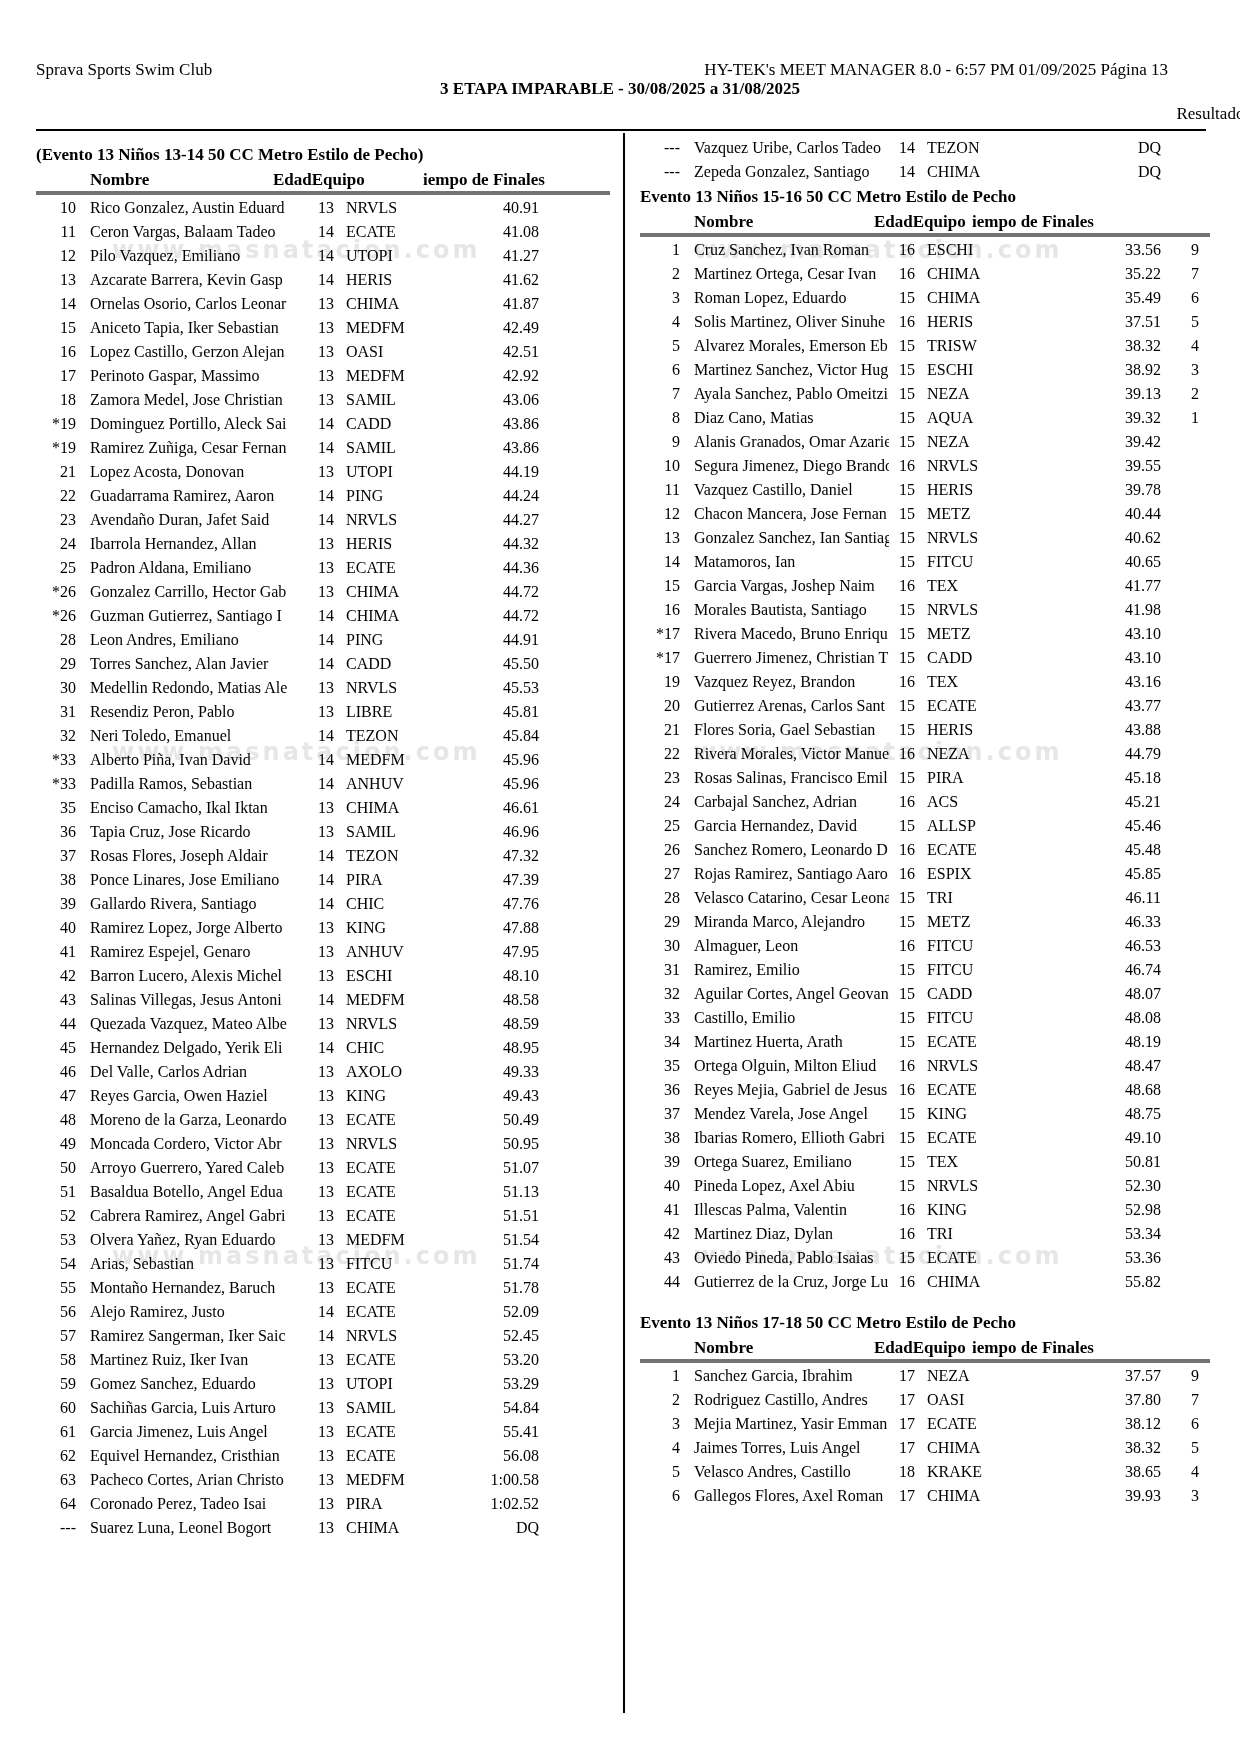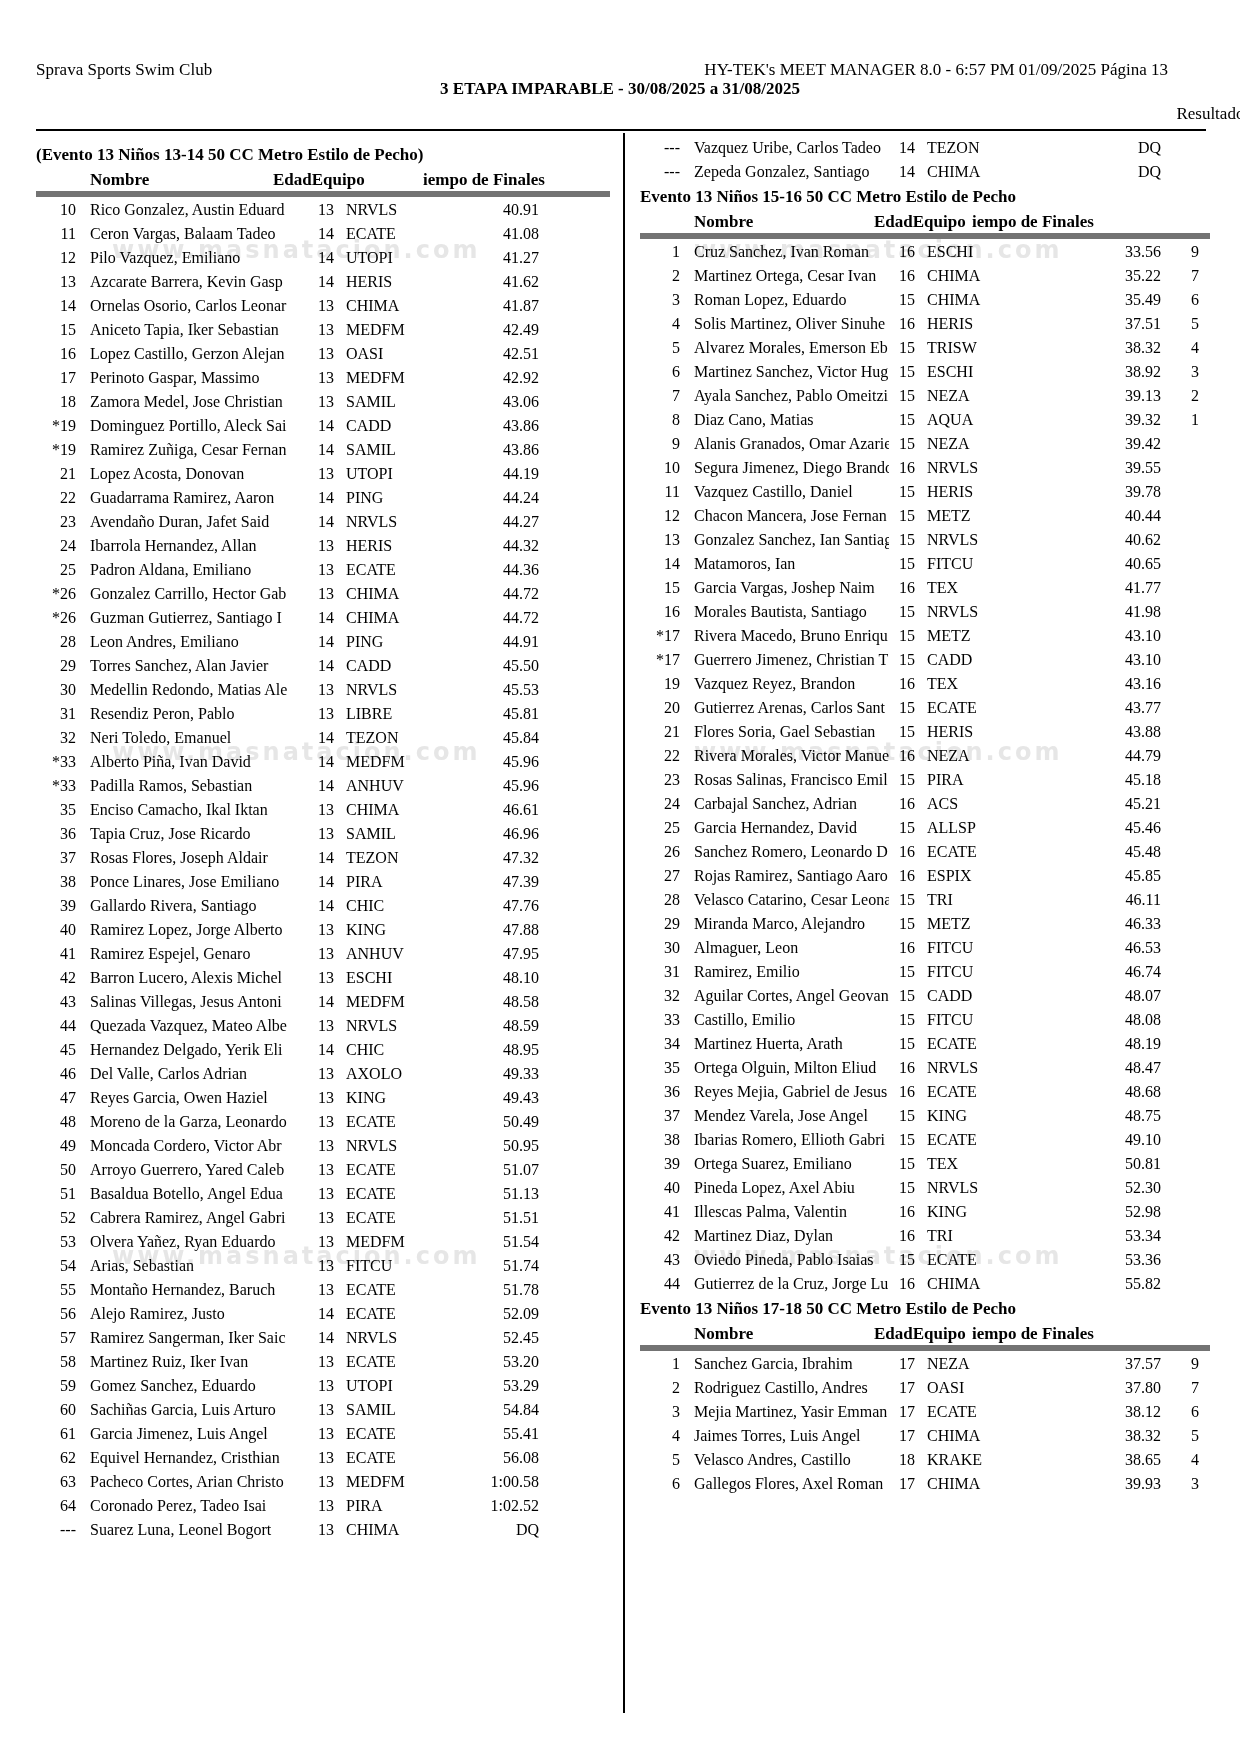--- a/index.html
+++ b/index.html
@@ -10,41 +10,41 @@
   .topbar{position:absolute;top:60px;left:36px;width:1132px;display:flex;justify-content:space-between;font-size:17px;}
   .meet-title{position:absolute;top:79px;left:0;width:100%;text-align:center;font-weight:bold;font-size:17px;}
   .results-label{position:absolute;top:104px;left:11px;width:100%;text-align:right;font-weight:normal;font-size:17px;}
   .top-rule{position:absolute;top:129px;left:36px;width:1170px;height:0;border-top:2px solid #000;}
   .divider{position:absolute;top:133px;left:623px;width:2px;height:1580px;background:#000;}
   .col{position:absolute;top:133px;}
   .col-left{left:36px;width:574px;}
   .col-right{left:640px;width:570px;}
   .event-title{font-weight:bold;font-size:17px;height:26px;line-height:26px;white-space:nowrap;overflow:hidden;}
   .col-left .event-title{margin-top:9px;}
-  .thead{display:flex;font-weight:bold;font-size:17px;height:23px;line-height:23px;border-bottom:6px solid #737373;white-space:nowrap;}
+  .thead{display:flex;font-weight:bold;font-size:17px;height:23px;line-height:23px;border-bottom:4px solid #737373;white-space:nowrap;}
   .h-place{width:40px;}
   .h-name{width:183px;padding-left:14px;}
   .col-right .h-name{width:180px;}
   .h-ageteam{width:150px;}
   .col-right .h-ageteam{width:98px;}
   .h-time{flex:1;}
   .trow{display:flex;height:24px;line-height:24px;font-size:16px;}
   .c{white-space:nowrap;overflow:hidden;}
   .c.place{width:40px;text-align:right;flex:none;}
   .c.name{width:218px;padding-left:14px;flex:none;}
   .col-right .c.name{width:195px;}
   .c.age{width:38px;padding-left:10px;box-sizing:border-box;flex:none;}
   .c.team{width:96px;flex:none;}
   .c.time{width:97px;text-align:right;flex:none;}
   .col-right .c.time{width:138px;}
   .c.pts{width:40px;text-align:right;flex:none;}
   .col-right .c.pts{width:38px;}
   .cont-rows{padding-top:3px;}
   .section-15-16{font-family:Liberation Serif, serif;}
-  .section-17-18{}
+  .section-17-18{margin-top:16px;}
   .rows{margin-top:1px;}
   .watermark{
     position:absolute;font-family:"DejaVu Sans","Liberation Sans",sans-serif;
     font-size:24px;font-weight:bold;letter-spacing:3px;color:#d2d2d2;opacity:.55;
     white-space:nowrap;pointer-events:none;
   }
 </style>
 </head>
 <body>
 

